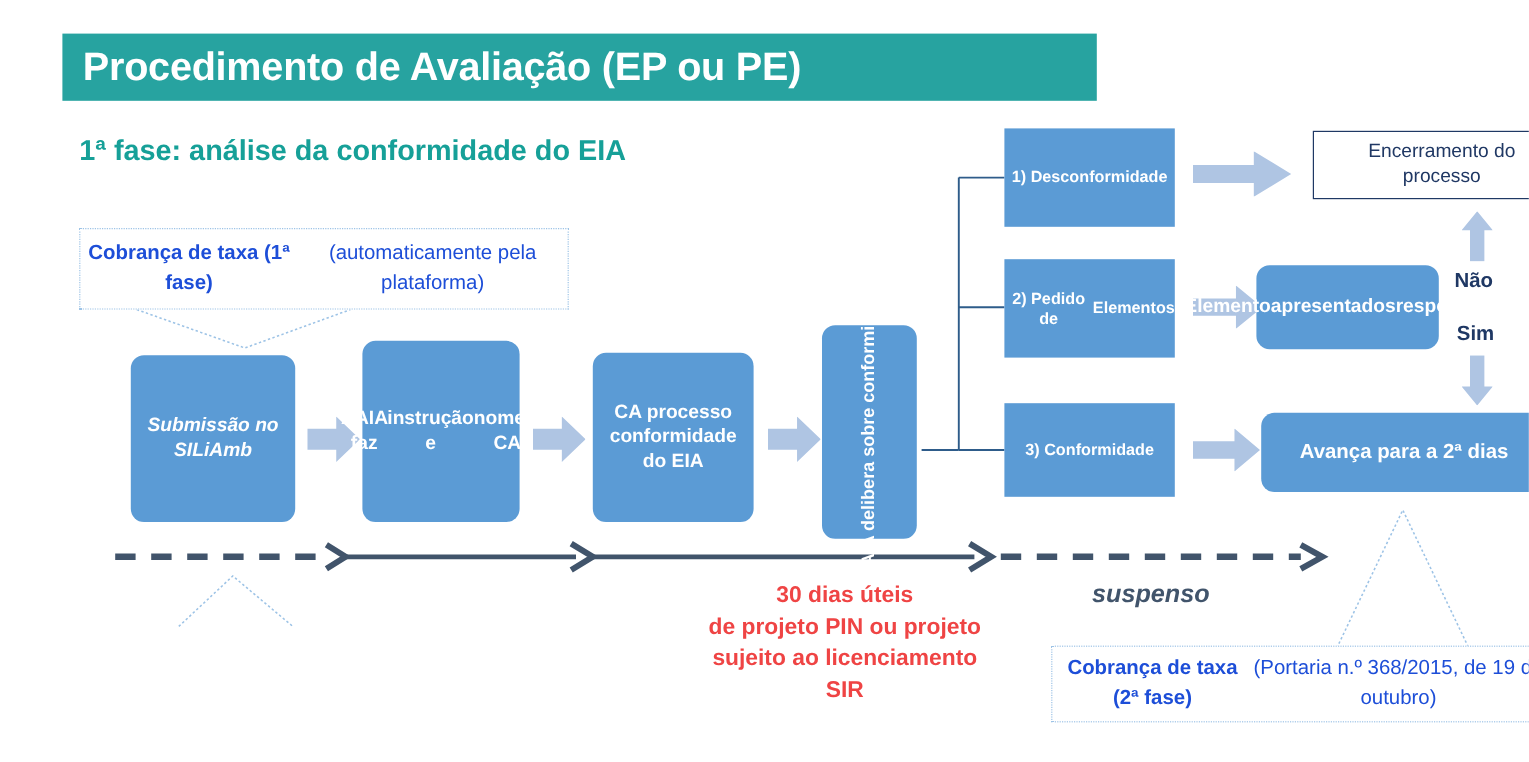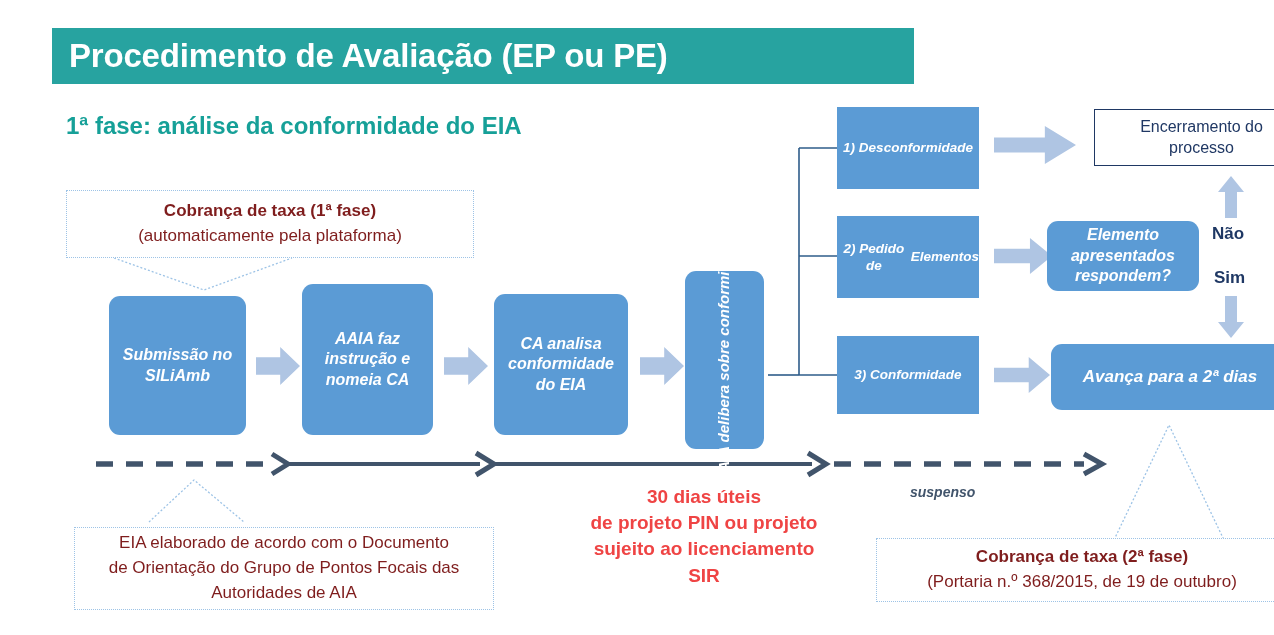--- a/index.html
+++ b/index.html
@@ -50,21 +50,20 @@
   .bluebox {
     background: #5B9BD5;
     color: #ffffff;
     font-weight: bold;
     display: flex;
     align-items: center;
     justify-content: center;
     text-align: center;
     line-height: 1.28;
     box-sizing: border-box;
-    font-style: italic;
   }
   .bluebox.rounded { border-radius: 11px; }
   .bluebox.sharp { border-radius: 0; }
 
   
   .whitebox {
     background: #ffffff;
     border: 1.4px solid #1F3864;
     color: #203864;
     display: flex;
@@ -72,23 +71,22 @@
     justify-content: center;
     text-align: center;
     line-height: 1.3;
     box-sizing: border-box;
   }
 
   
   .callout {
     background: #ffffff;
     border: 1.3px dotted #9DC3E6;
-    color: #7f1d1d;
-    display: flex;
-    flex-direction: column;
+    color: #1d4ed8;
+    display: flex;
     align-items: center;
     justify-content: center;
     text-align: center;
     box-sizing: border-box;
   }
   .callout .l1 { font-weight: bold; }
   .callout .l2 { font-weight: normal; }
   .callout .plain { font-weight: normal; }
 
   
@@ -132,21 +130,21 @@
     font-weight: bold;
     font-size: 19px;
     text-align: center;
     line-height: 1.38;
     white-space: nowrap;
   }
   #suspenso-text {
     color: #41546B;
     font-weight: bold;
     font-style: italic;
-    font-size: 14px;
+    font-size: 21px;
     white-space: nowrap;
   }
 
   svg.overlay {
     position: absolute;
     left: 0; top: 0;
     width: 1274px; height: 635px;
     pointer-events: none;
   }
 </style>
@@ -199,30 +197,30 @@
     <div class="l2">(automaticamente pela plataforma)</div>
   </div>
 
   <div class="abs bluebox rounded" style="left:65px; top:296px; width:137px; height:139px; font-size:16px; font-style:italic; flex-direction:column;">
     <div>Submissão no</div>
     <div>SILiAmb</div>
   </div>
 
   <div class="abs blockarrow-r" style="left:212px; top:347px; width:44px; height:38px;"></div>
 
-  <div class="abs bluebox rounded" style="left:258px; top:284px; width:131px; height:151px; font-size:16px; flex-direction:column;">
+  <div class="abs bluebox rounded" style="left:258px; top:284px; width:131px; height:151px; font-size:16px; flex-direction:row;">
     <div>AAIA faz</div>
     <div>instrução e</div>
     <div>nomeia CA</div>
   </div>
 
   <div class="abs blockarrow-r" style="left:400px; top:347px; width:44px; height:38px;"></div>
 
   <div class="abs bluebox rounded" style="left:450px; top:294px; width:134px; height:141px; font-size:16px; flex-direction:column;">
-    <div>CA analisa</div>
+    <div>CA processo</div>
     <div>conformidade</div>
     <div>do EIA</div>
   </div>
 
   <div class="abs blockarrow-r" style="left:596px; top:347px; width:44px; height:38px;"></div>
 
   <div class="abs bluebox rounded" style="left:641px; top:271px; width:79px; height:178px;">
     <div id="vbox-text">AAIA delibera sobre conformidade</div>
   </div>
 
@@ -237,21 +235,21 @@
     <div>processo</div>
   </div>
 
   <div class="abs bluebox sharp" style="left:793px; top:216px; width:142px; height:82px; font-size:13.5px; flex-direction:row;">
     <div>2) Pedido de</div>
     <div>Elementos</div>
   </div>
 
   <div class="abs blockarrow-r big" style="left:950px; top:238px; width:58px; height:36px;"></div>
 
-  <div class="abs bluebox rounded" style="left:1003px; top:221px; width:152px; height:70px; font-size:16px; flex-direction:column;">
+  <div class="abs bluebox rounded" style="left:1003px; top:221px; width:152px; height:70px; font-size:16px; ">
     <div>Elemento</div>
     <div>apresentados</div>
     <div>respondem?</div>
   </div>
 
   <div class="abs blockarrow-u" style="left:1174px; top:176px; width:26px; height:42px;"></div>
   <div class="abs yn-label" style="left:1168px; top:224px;">Não</div>
 
   <div class="abs yn-label" style="left:1170px; top:268px;">Sim</div>
   <div class="abs blockarrow-d" style="left:1174px; top:296px; width:26px; height:42px;"></div>
@@ -268,24 +266,19 @@
 
   <div class="abs" id="days-text" style="left:520px; top:484px; width:280px;">
     <div>30 dias úteis</div>
     <div>de projeto PIN ou projeto</div>
     <div>sujeito ao licenciamento</div>
     <div>SIR</div>
   </div>
 
   <div class="abs" id="suspenso-text" style="left:866px; top:484px;">suspenso</div>
 
-  <div class="abs callout" style="left:30px; top:527px; width:420px; height:83px; font-size:17px; line-height:1.46;">
-    <div class="plain">EIA elaborado de acordo com o Documento</div>
-    <div class="plain">de Orientação do Grupo de Pontos Focais das</div>
-    <div class="plain">Autoridades de AIA</div>
-  </div>
 
   <div class="abs callout" style="left:832px; top:538px; width:412px; height:64px; font-size:17px; line-height:1.45;">
     <div class="l1">Cobrança de taxa (2ª fase)</div>
     <div class="l2">(Portaria n.º 368/2015, de 19 de outubro)</div>
   </div>
 
 </div>
 
 </body></html>

